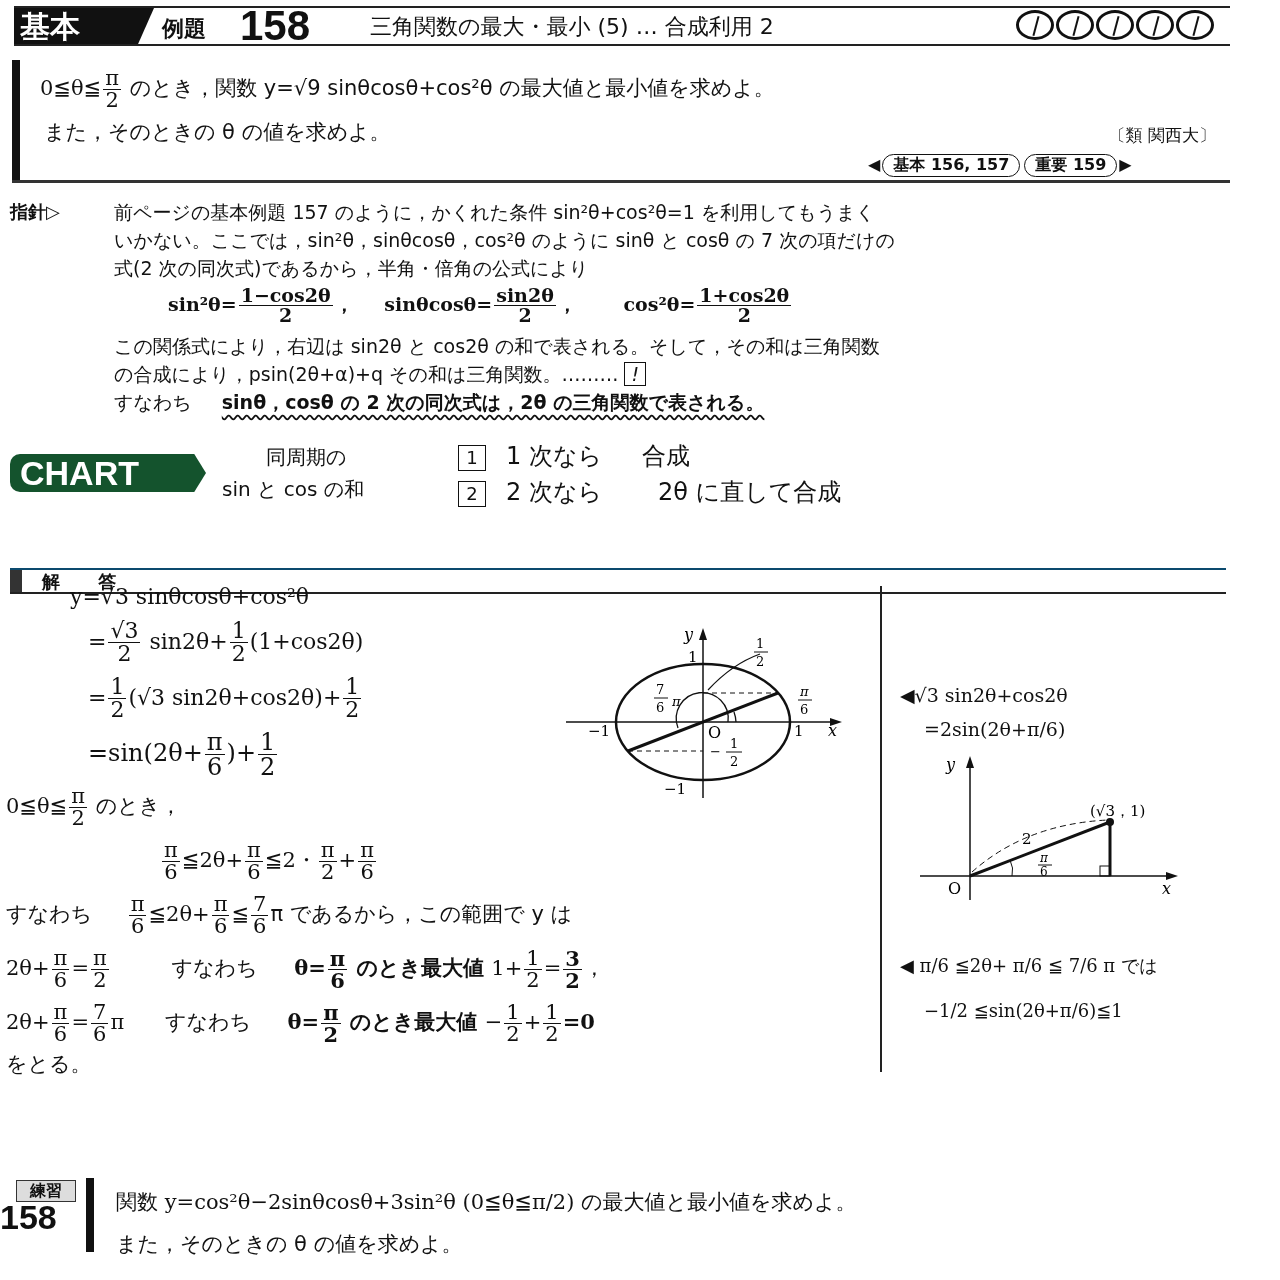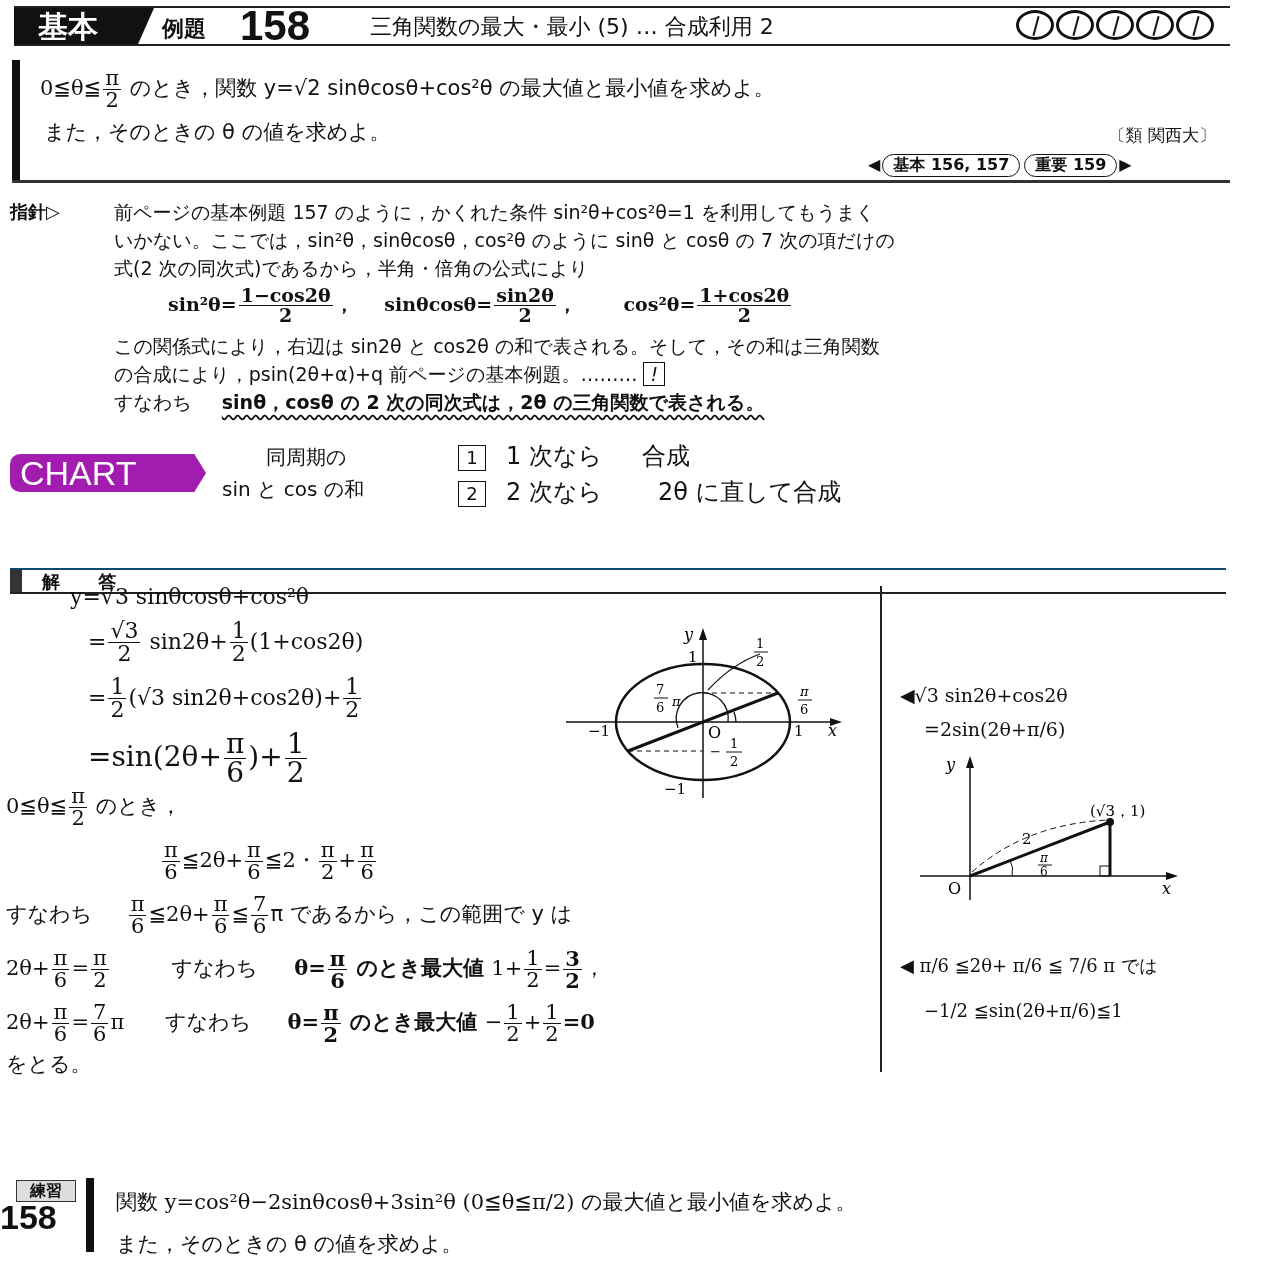--- a/index.html
+++ b/index.html
@@ -1,37 +1,37 @@
 <!DOCTYPE html>
 <html><head>
 <meta charset="utf-8">
 <style>
   *{box-sizing:border-box;margin:0;padding:0}
   body{width:1280px;height:1280px;background:#fff;color:#111;font-family:"DejaVu Serif","Liberation Serif",serif;position:relative;overflow:hidden}
   .abs{position:absolute}
   .hdr-line{position:absolute;left:14px;width:1216px;height:2px;background:#222}
-  .kihon{position:absolute;left:14px;top:8px;width:140px;height:38px;background:#111;color:#fff;font-family:"DejaVu Sans",sans-serif;font-size:30px;font-weight:bold;padding-left:24px;line-height:38px;clip-path:polygon(0 0,100% 0,88% 100%,0 100%)}
+  .kihon{position:absolute;left:14px;top:8px;width:140px;height:38px;background:#111;color:#fff;font-family:"DejaVu Sans",sans-serif;font-size:30px;font-weight:bold;padding-left:6px;line-height:38px;clip-path:polygon(0 0,100% 0,88% 100%,0 100%)}
   .reidai{left:162px;top:14px;font-family:"DejaVu Sans",sans-serif;font-size:22px;font-weight:bold}
   .num{left:240px;top:2px;font-family:"Liberation Sans",sans-serif;font-size:42px;font-weight:bold}
   .title{left:370px;top:12px;font-family:"DejaVu Sans",sans-serif;font-size:22px}
   .diff{left:1016px;top:10px;display:flex;gap:2px}
   .diff span{display:inline-block;width:38px;height:30px;border:3px solid #111;border-radius:50%;position:relative}
   .diff span::after{content:"";position:absolute;left:16px;top:3px;width:2px;height:20px;background:#111;transform:rotate(15deg)}
   .probbox{position:absolute;left:12px;top:60px;width:1218px;height:122px;border-left:8px solid #111}
   .probbox-bottom{position:absolute;left:12px;top:180px;width:1218px;height:3px;background:#333}
   .jp{font-family:"DejaVu Sans",sans-serif}
   .line{position:absolute;white-space:nowrap;font-size:21px}
   .frac{display:inline-flex;flex-direction:column;align-items:center;vertical-align:middle;line-height:1;margin:0 2px}
   .frac .n{border-bottom:1.5px solid #111;padding:0 2px}
   .frac .d{padding:0 2px}
   .ref{right:64px;top:124px;font-size:17px}
   .refs{left:868px;top:154px;font-size:16px;font-weight:bold}
   .pill{display:inline-block;border:1.5px solid #111;border-radius:12px;padding:0 10px;margin:0 2px}
   .shishin{left:10px;top:200px;font-size:18px;font-weight:bold}
-  .chart-badge{left:10px;top:454px;width:196px;height:38px;background:#a21caf;color:#fff;font-family:"Liberation Sans",sans-serif;font-weight:normal;font-size:34px;line-height:38px;padding-left:10px;border-radius:10px 4px 4px 10px;clip-path:polygon(0 0,94% 0,100% 50%,94% 100%,0 100%)}
+  .chart-badge{left:10px;top:454px;width:196px;height:38px;background:#14532d;color:#fff;font-family:"Liberation Sans",sans-serif;font-weight:bold;font-size:34px;line-height:38px;padding-left:10px;border-radius:10px 4px 4px 10px;clip-path:polygon(0 0,94% 0,100% 50%,94% 100%,0 100%)}
   .boxnum{display:inline-block;border:1.5px solid #111;width:28px;height:26px;text-align:center;line-height:24px;font-size:18px;margin-right:20px}
   .kaitou-bar{position:absolute;left:10px;top:568px;width:1216px;height:26px;border-top:2px solid #0c4a6e;border-bottom:2px solid #222}
   .kaitou-bar .blk{position:absolute;left:0;top:0;width:12px;height:22px;background:#333}
   .kaitou-bar .lbl{position:absolute;left:32px;top:0;font-family:"DejaVu Sans",sans-serif;font-weight:bold;font-size:18px;letter-spacing:16px}
   .vsep{position:absolute;left:880px;top:586px;width:2px;height:486px;background:#222}
   .wavy{text-decoration:underline wavy #111;text-underline-offset:5px}
   .practice-tag{left:16px;top:1180px;width:60px;height:22px;background:#ddd;border:1.5px solid #333;font-family:"DejaVu Sans",sans-serif;font-size:16px;text-align:center;font-weight:bold}
   .practice-num{left:0px;top:1198px;font-family:"Liberation Sans",sans-serif;font-size:34px;font-weight:bold}
   .practice-bar{left:86px;top:1178px;width:8px;height:74px;background:#111}
 </style>
@@ -50,21 +50,21 @@
   <span></span>
   <span></span>
 </div>
 <div class="hdr-line" style="top:44px"></div>
 
 <div class="probbox"></div>
 <div class="line" style="left:40px;top:68px">
   <span>0≦θ≦</span><span class="frac">
       <span class="n">π</span>
       <span class="d">2</span>
-    </span><span class="jp"> のとき，関数 y=√2 sinθcosθ+cos²θ の最大値と最小値を求めよ。</span>
+    </span><span class="jp"> のとき，関数 y=√9 sinθcosθ+cos²θ の最大値と最小値を求めよ。</span>
 </div>
 <div class="line jp" style="left:44px;top:118px">また，そのときの θ の値を求めよ。</div>
 <div class="abs jp ref">〔類 関西大〕</div>
 <div class="abs jp refs">◀<span class="pill">基本 156, 157</span><span class="pill">重要 159</span>▶</div>
 <div class="probbox-bottom"></div>
 
 <div class="abs jp shishin">指針▷</div>
 <div class="line jp" style="left:114px;top:200px;font-size:19px">前ページの基本例題 157 のように，かくれた条件 sin²θ+cos²θ=1 を利用してもうまく</div>
 <div class="line jp" style="left:114px;top:228px;font-size:19px">いかない。ここでは，sin²θ，sinθcosθ，cos²θ のように sinθ と cosθ の 7 次の項だけの</div>
 <div class="line jp" style="left:114px;top:256px;font-size:19px">式(2 次の同次式)であるから，半角・倍角の公式により</div>
@@ -76,21 +76,21 @@
   <span style="margin-left:24px">sinθcosθ=</span><span class="frac">
       <span class="n">sin2θ</span>
       <span class="d">2</span>
     </span><span>，</span>
   <span style="margin-left:40px">cos²θ=</span><span class="frac">
       <span class="n">1+cos2θ</span>
       <span class="d">2</span>
     </span>
 </div>
 <div class="line jp" style="left:114px;top:334px;font-size:19px">この関係式により，右辺は sin2θ と cos2θ の和で表される。そして，その和は三角関数</div>
-<div class="line jp" style="left:114px;top:362px;font-size:19px"><span>の合成により，psin(2θ+α)+q 前ページの基本例題。………</span> <span style="border:1.5px solid #111;padding:0 6px;font-style:italic">!</span></div>
+<div class="line jp" style="left:114px;top:362px;font-size:19px"><span>の合成により，psin(2θ+α)+q その和は三角関数。………</span> <span style="border:1.5px solid #111;padding:0 6px;font-style:italic">!</span></div>
 <div class="line jp" style="left:114px;top:390px;font-size:19px"><span>すなわち</span><span class="wavy" style="margin-left:30px;font-weight:bold">sinθ，cosθ の 2 次の同次式は，2θ の三角関数で表される。</span></div>
 
 <div class="abs chart-badge">CHART</div>
 <div class="line jp" style="left:266px;top:444px;font-size:20px">同周期の</div>
 <div class="line jp" style="left:222px;top:476px;font-size:20px">sin と cos の和</div>
 <div class="line jp" style="left:458px;top:440px;font-size:24px"><span class="boxnum">1</span><span>1 次なら</span><span style="margin-left:40px">合成</span></div>
 <div class="line jp" style="left:458px;top:476px;font-size:24px"><span class="boxnum">2</span><span>2 次なら</span><span style="margin-left:56px">2θ に直して合成</span></div>
 
 <div class="kaitou-bar">
     <div class="blk"></div>
@@ -110,21 +110,21 @@
 </div>
 <div class="line" style="left:88px;top:676px;font-size:22px">
   <span>=</span><span class="frac">
       <span class="n">1</span>
       <span class="d">2</span>
     </span><span>(√3 sin2θ+cos2θ)+</span><span class="frac">
       <span class="n">1</span>
       <span class="d">2</span>
     </span>
 </div>
-<div class="line" style="left:88px;top:730px;font-size:28px">
+<div class="line" style="left:88px;top:730px;font-size:24px">
   <span>=sin(2θ+</span><span class="frac">
       <span class="n">π</span>
       <span class="d">6</span>
     </span><span>)+</span><span class="frac">
       <span class="n">1</span>
       <span class="d">2</span>
     </span>
 </div>
 <div class="line" style="left:6px;top:786px">
   <span>0≦θ≦</span><span class="frac">

